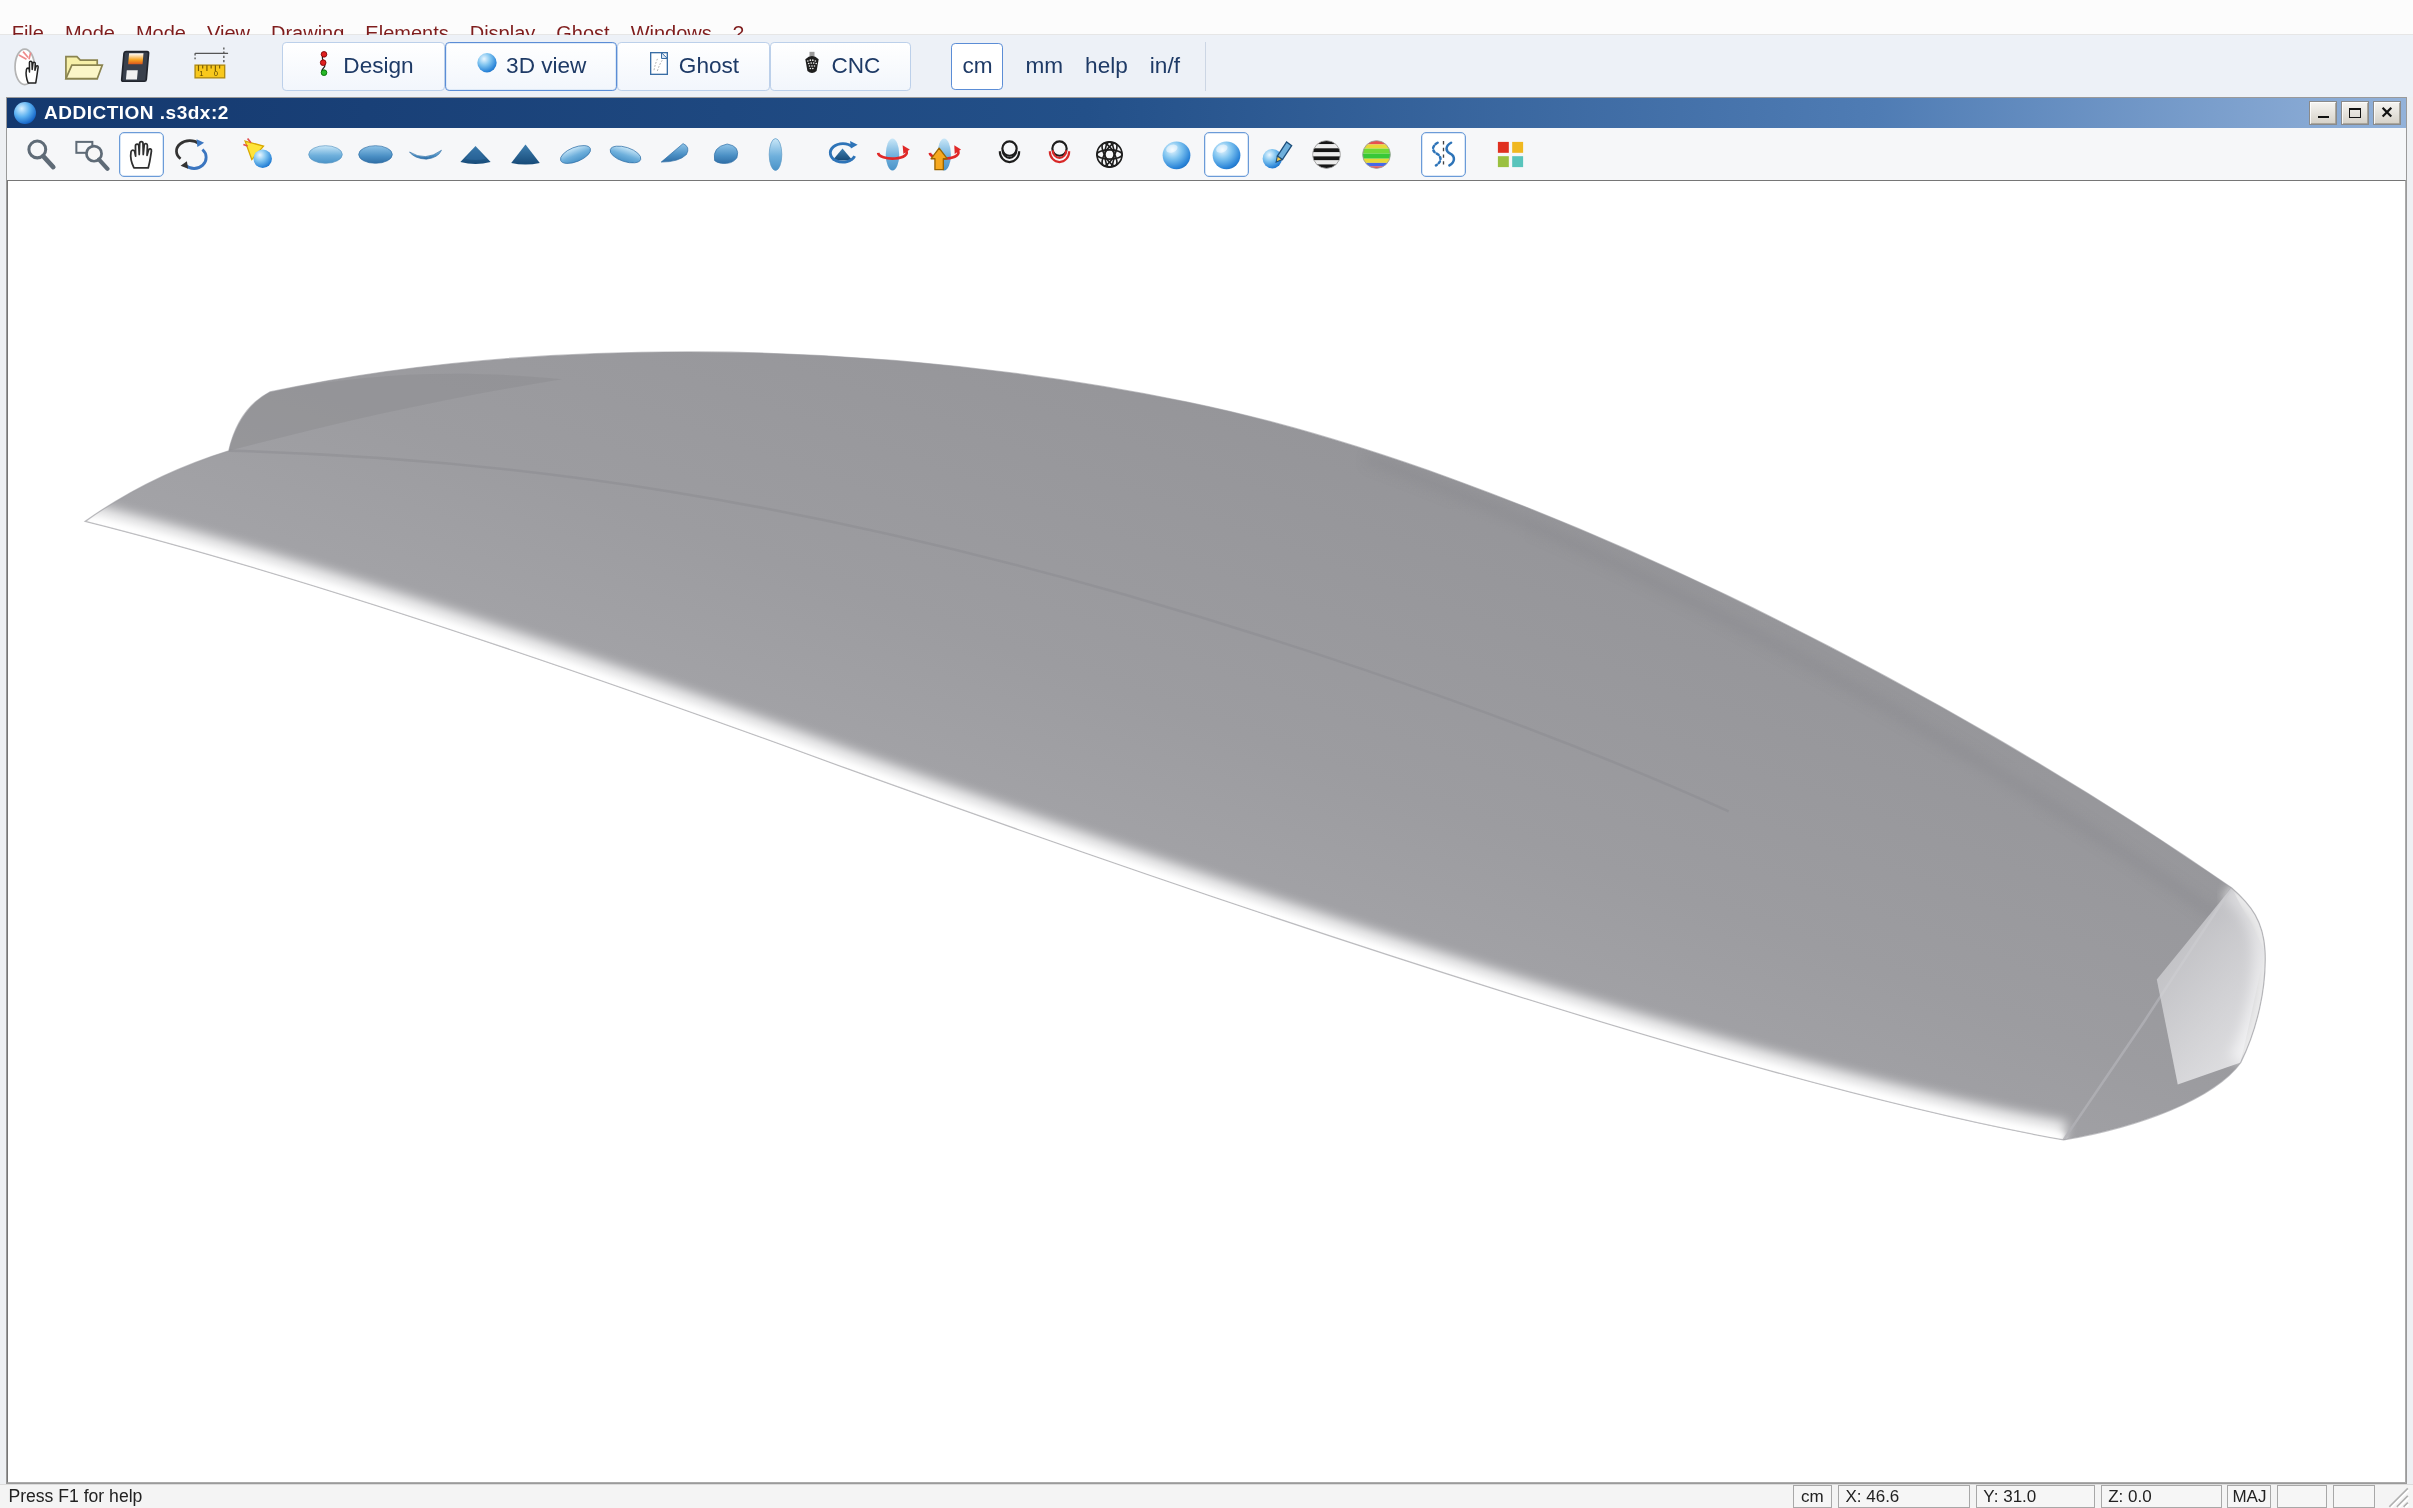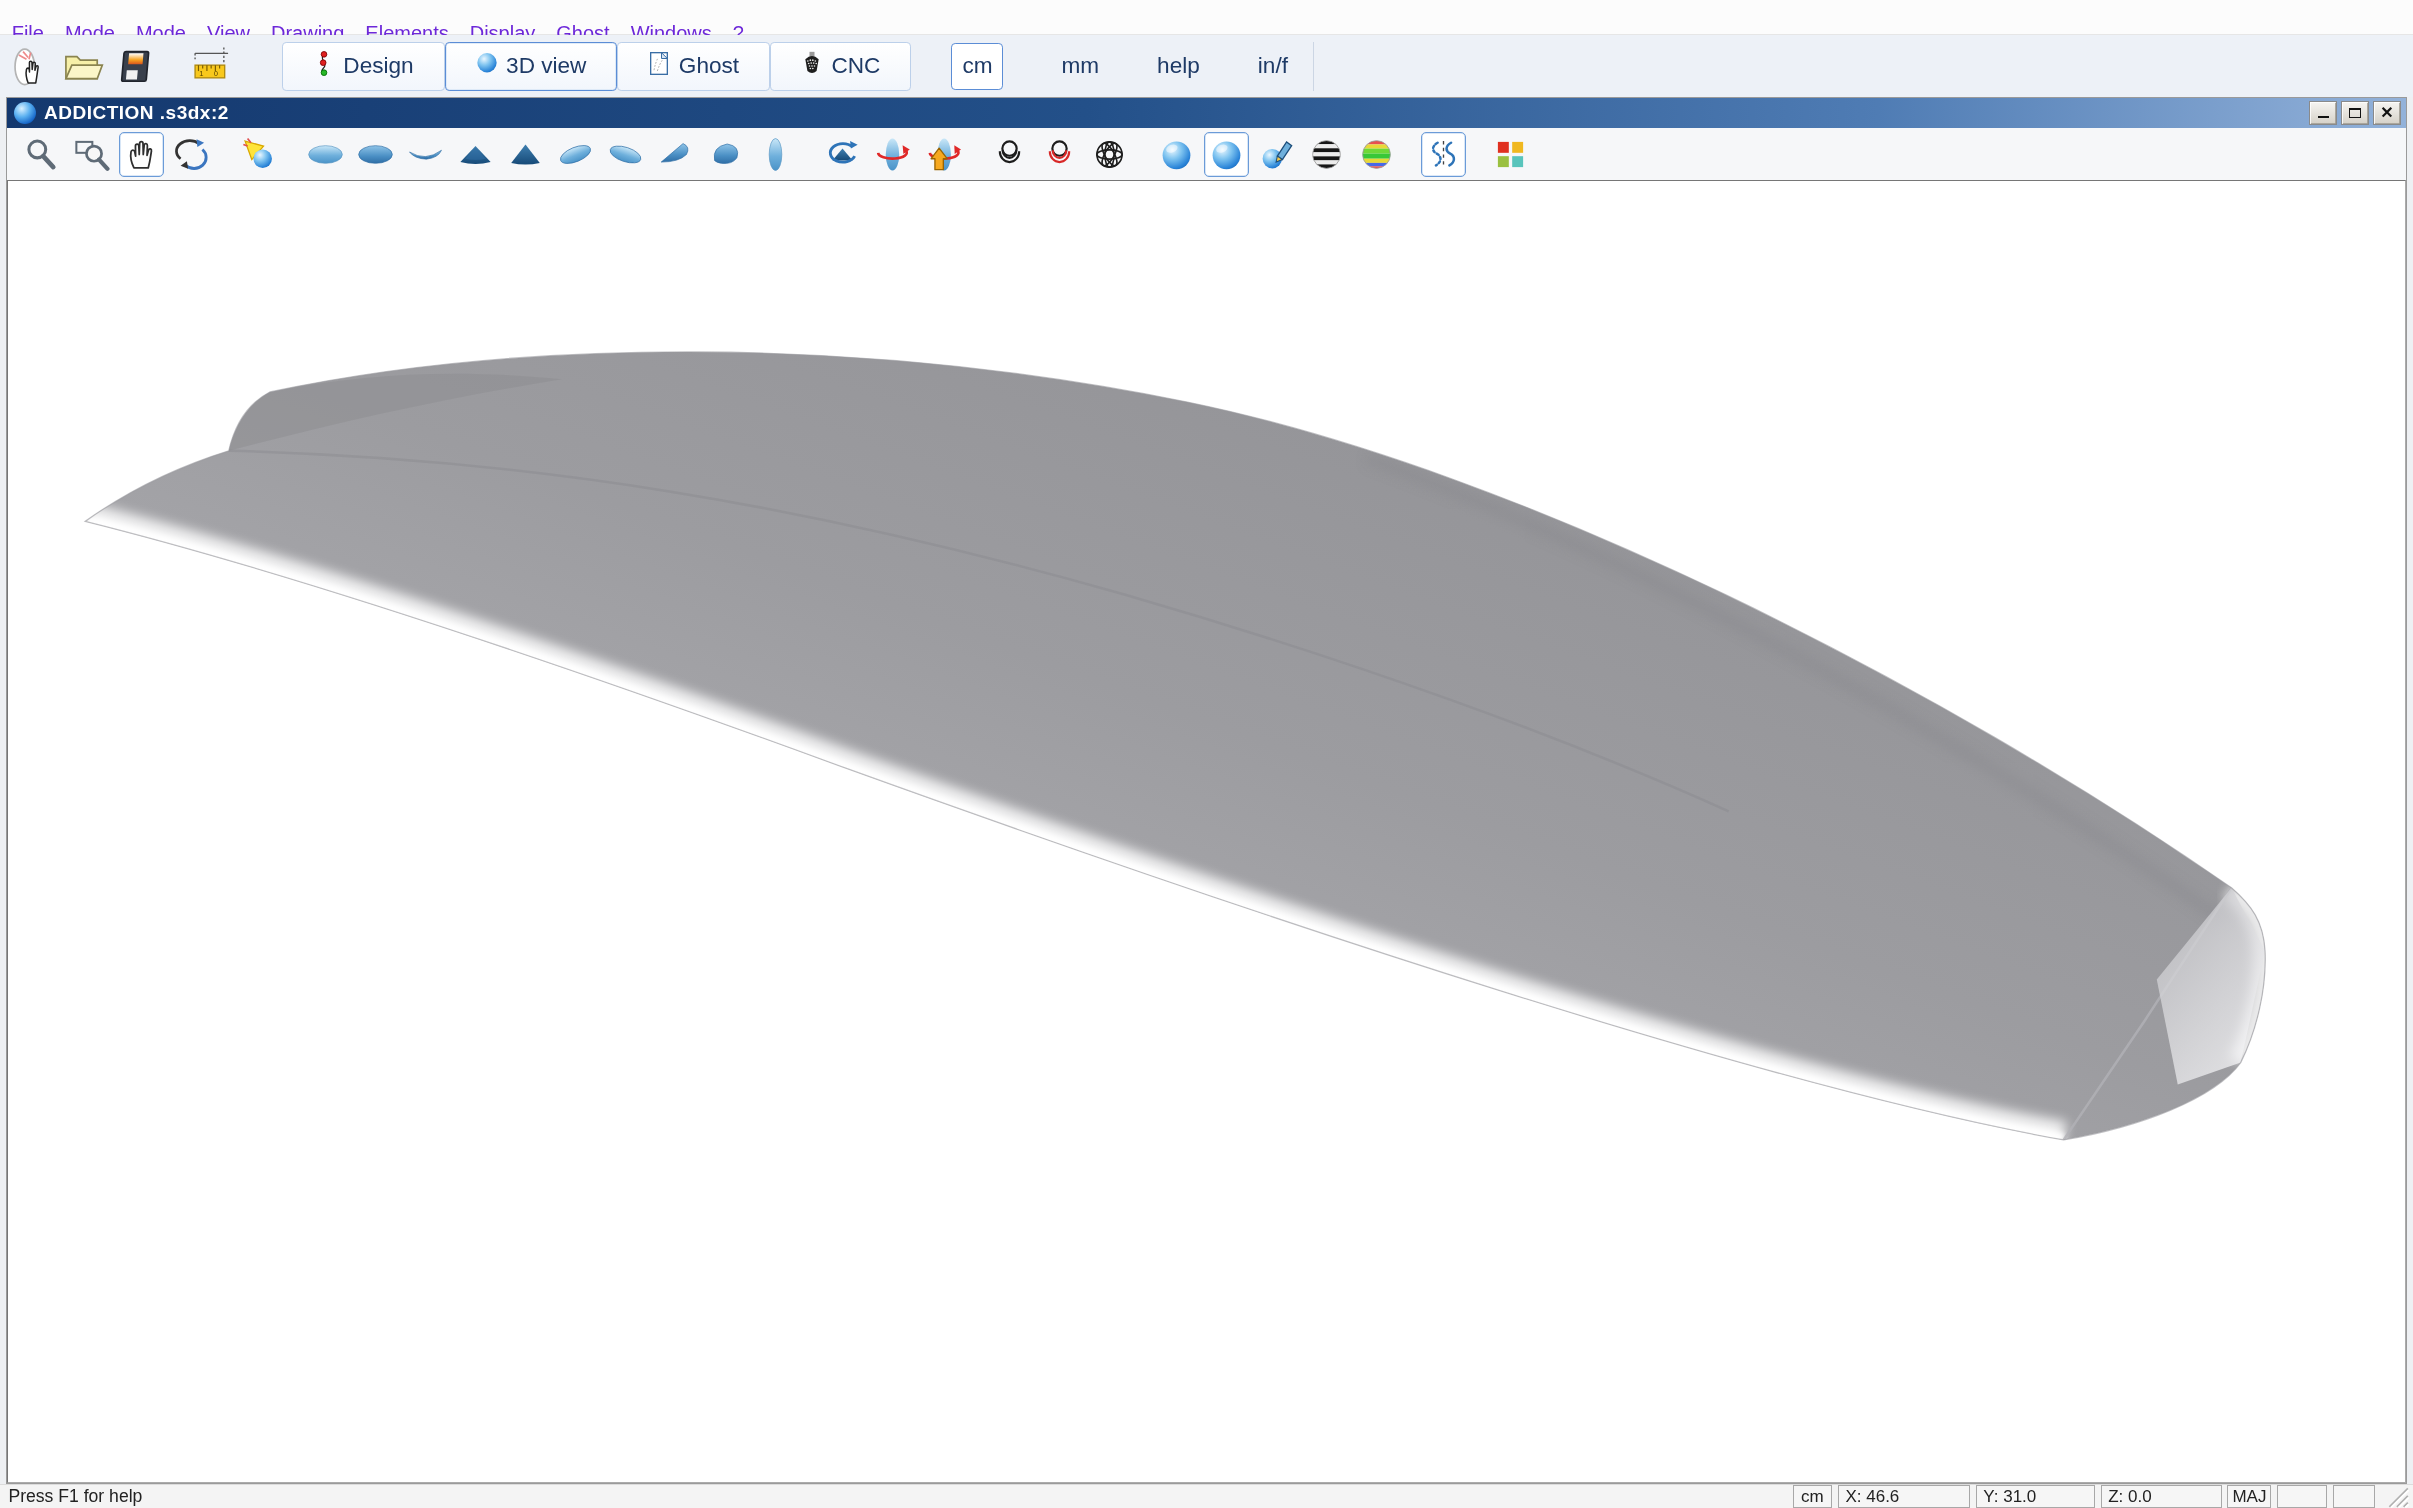--- a/index.html
+++ b/index.html
@@ -4,34 +4,34 @@
 <style>
   * { margin:0; padding:0; box-sizing:border-box; }
   html,body { width:2413px; height:1508px; overflow:hidden; }
   body { font-family:"Liberation Sans", sans-serif; background:#eef0f3; color:#1a1a1a;
          display:flex; flex-direction:column; }
   .ul { text-decoration:underline; }
 
   
   .menubar { height:35px; background:#fcfcfc; display:flex; align-items:center;
              padding-left:11.7px; gap:21px; border-bottom:0.8px solid #e6e6e6; flex:0 0 auto; }
-  .menu-item { font-size:20px; color:#6d28d9; cursor:default;margin-top:32px; }
+  .menu-item { font-size:20px; color:#7f1d1d; cursor:default;margin-top:32px; }
 
   
   .toolbar { height:62px; background:#edf1f7; display:flex; align-items:center;
              padding-left:6.7px; flex:0 0 auto; }
   .t-ico { width:44px; height:47px; display:flex; align-items:center; justify-content:center;
            margin-right:9.2px; }
   .t-ico.sp { margin-left:23.5px; }
   .modebtn { display:flex; align-items:center; gap:8.4px; height:49px; padding:0 30px;
              border:1.7px solid #bcd0ea; border-radius:4.2px; background:linear-gradient(#ffffff,#f2f6fc);
              color:#1e3a66; font-size:22.6px; margin-right:0; }
   .modebtn.first { margin-left:39px; }
   .modebtn.sel { border-color:#5b8dd6; box-shadow:0 0 0 0.8px #d8e6f6 inset; }
-  .unit { font-size:22.6px; color:#1e3a66; margin-right:22px;margin-left:36px; }
+  .unit { font-size:22.6px; color:#1e3a66; margin-right:22px; }
   .unit.box { border:1.7px solid #5b8dd6; border-radius:4.2px; background:#fff; height:47px;
               min-width:52px; display:flex; align-items:center; justify-content:center;
               margin-left:40px; padding:0 8.4px; }
   .t-sep { width:0.8px; height:49px; background:#ccd6e4; margin:0 10px 0 3.4px; }
 
   
   .mdi { flex:1 1 auto; margin:0 5.9px; border:1.7px solid #9a9a9a; background:#f2f2f2;
          display:flex; flex-direction:column; min-height:0; }
   .titlebar { height:30px; flex:0 0 auto; display:flex; align-items:center; padding:0 5px 0 6.7px;
               background:linear-gradient(90deg,#14386e 0%,#235089 45%,#4f7cb4 78%,#93b2da 100%);justify-content:center; }

